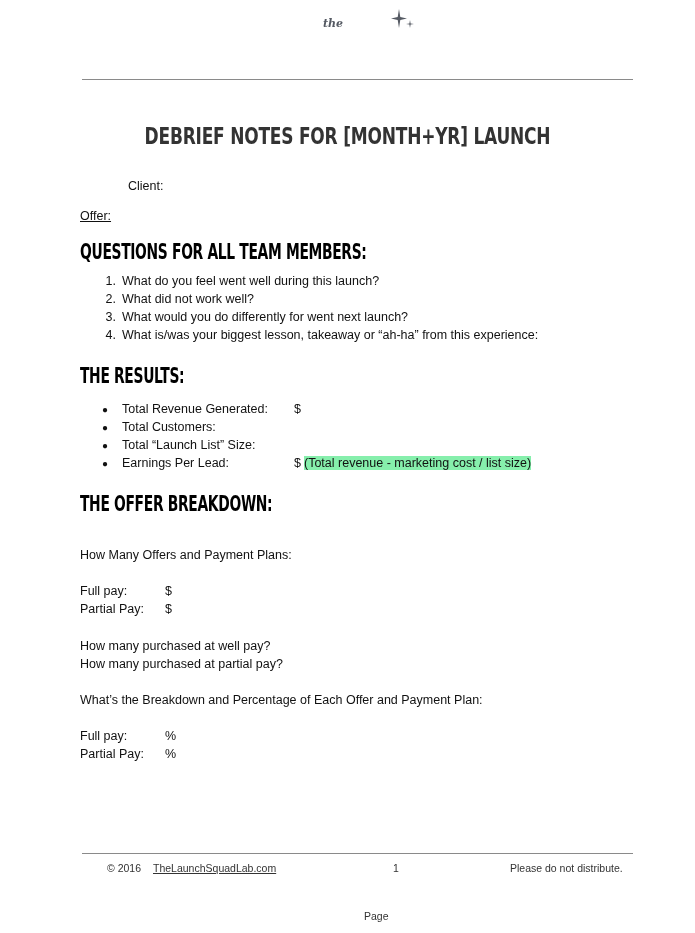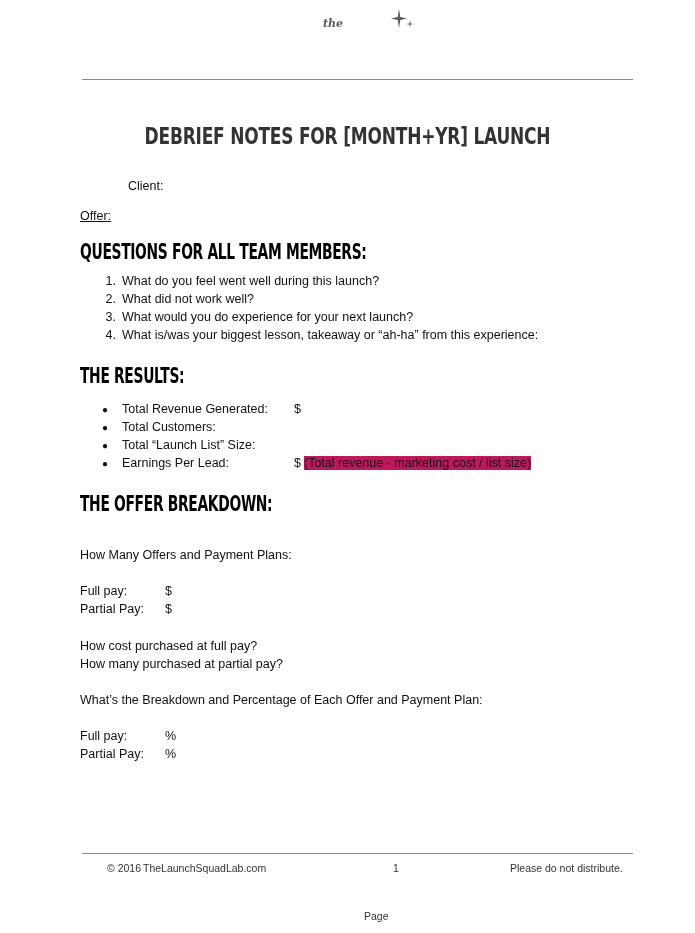--- a/index.html
+++ b/index.html
@@ -15,21 +15,21 @@
     .rule { position: absolute; left: 82px; width: 551px; height: 0; border-top: 1.5px solid #8a8a8a; }
     .title { position: absolute; left: 0; width: 695px; top: 123px; text-align: center;
              font-family: "DejaVu Sans", sans-serif; font-weight: bold; font-size: 23px;
              color: #333; transform: scaleX(0.74); letter-spacing: -0.3px; }
     .t { position: absolute; font-size: 12.5px; white-space: nowrap; color: #111; }
     .h { position: absolute; left: 80px; font-family: "DejaVu Sans", sans-serif; font-weight: bold;
          font-size: 21px; color: #000; transform-origin: 0 50%; transform: scaleX(0.66);
          white-space: nowrap; letter-spacing: -0.5px; }
     .num { position: absolute; left: 102px; width: 14px; text-align: right; font-size: 12.5px; }
     .bullet { position: absolute; left: 102px; font-size: 10px; }
-    .hl { background: #be185d; }
+    .hl { background: #86efac; }
     .foot { position: absolute; top: 862px; font-size: 10.5px; color: #333; white-space: nowrap; }
   </style>
 </head>
 <body>
 
 <div class="logo">
   <span class="the">the</span>
   <svg width="30" height="26" viewBox="0 0 30 26">
     <path d="M8 1 L9.3 9 L16 10.5 L9.3 12 L8 20 L6.7 12 L0 10.5 L6.7 9 Z" fill="#555a63"></path>
     <path d="M19 12 L19.6 15.4 L23 16 L19.6 16.6 L19 20 L18.4 16.6 L15 16 L18.4 15.4 Z" fill="#555a63"></path>
@@ -44,21 +44,21 @@
 <div class="t" style="left:80px;top:209px;text-decoration:underline;">Offer:</div>
 
 <div class="h" style="top:240px;">QUESTIONS FOR ALL TEAM MEMBERS:</div>
 
 <div>
   <span class="num" style="top:274px;">1.</span>
   <span class="t" style="left:122px;top:274px;">What do you feel went well during this launch?</span>
   <span class="num" style="top:292px;">2.</span>
   <span class="t" style="left:122px;top:292px;">What did not work well?</span>
   <span class="num" style="top:310px;">3.</span>
-  <span class="t" style="left:122px;top:310px;">What would you do experience for your next launch?</span>
+  <span class="t" style="left:122px;top:310px;">What would you do differently for went next launch?</span>
   <span class="num" style="top:328px;">4.</span>
   <span class="t" style="left:122px;top:328px;">What is/was your biggest lesson, takeaway or “ah-ha” from this experience:</span>
 </div>
 
 <div class="h" style="top:364px;">THE RESULTS:</div>
 
 <div>
   <span class="bullet" style="top:404px;">●</span>
   <span class="t" style="left:122px;top:402px;">Total Revenue Generated:</span>
   <span class="t" style="left:294px;top:402px;">$</span>
@@ -77,31 +77,31 @@
 
 <div class="h" style="top:492px;">THE OFFER BREAKDOWN:</div>
 
 <div class="t" style="left:80px;top:548px;">How Many Offers and Payment Plans:</div>
 
 <div class="t" style="left:80px;top:584px;">Full pay:</div>
 <div class="t" style="left:165px;top:584px;">$</div>
 <div class="t" style="left:80px;top:602px;">Partial Pay:</div>
 <div class="t" style="left:165px;top:602px;">$</div>
 
-<div class="t" style="left:80px;top:639px;">How cost purchased at full pay?</div>
+<div class="t" style="left:80px;top:639px;">How many purchased at well pay?</div>
 <div class="t" style="left:80px;top:657px;">How many purchased at partial pay?</div>
 
 <div class="t" style="left:80px;top:693px;">What’s the Breakdown and Percentage of Each Offer and Payment Plan:</div>
 
 <div class="t" style="left:80px;top:729px;">Full pay:</div>
 <div class="t" style="left:165px;top:729px;">%</div>
 <div class="t" style="left:80px;top:747px;">Partial Pay:</div>
 <div class="t" style="left:165px;top:747px;">%</div>
 
 <div class="rule" style="top:853px;"></div>
 
 <div>
   <span class="foot" style="left:107px;">© 2016</span>
-  <span class="foot" style="left:143px;">TheLaunchSquadLab.com</span>
+  <span class="foot" style="left:153px;text-decoration:underline;">TheLaunchSquadLab.com</span>
   <span class="foot" style="left:364px;margin-top:48px;">Page</span>
   <span class="foot" style="left:393px;">1</span>
   <span class="foot" style="left:498px;padding-left:12px;">Please do not distribute.</span>
 </div>
 
 </body></html>

